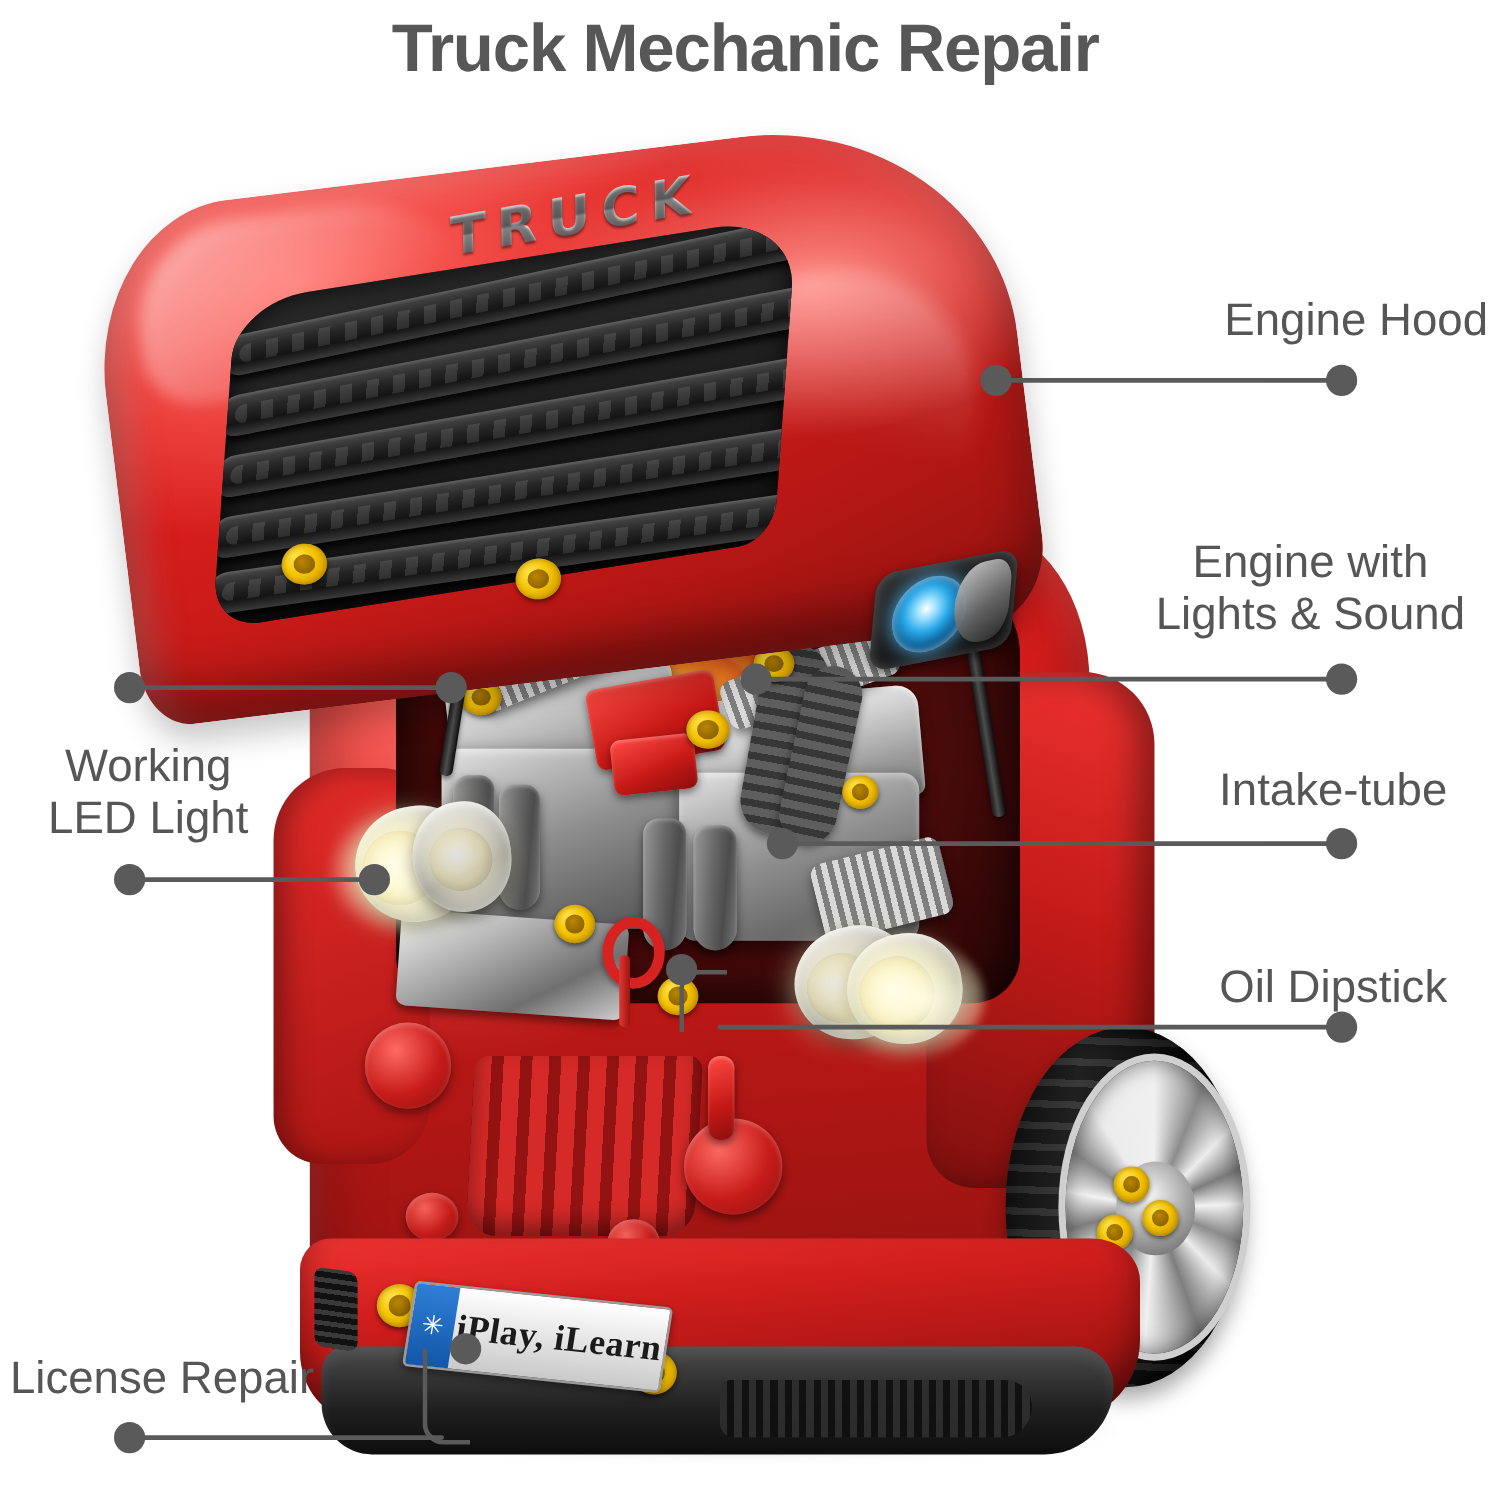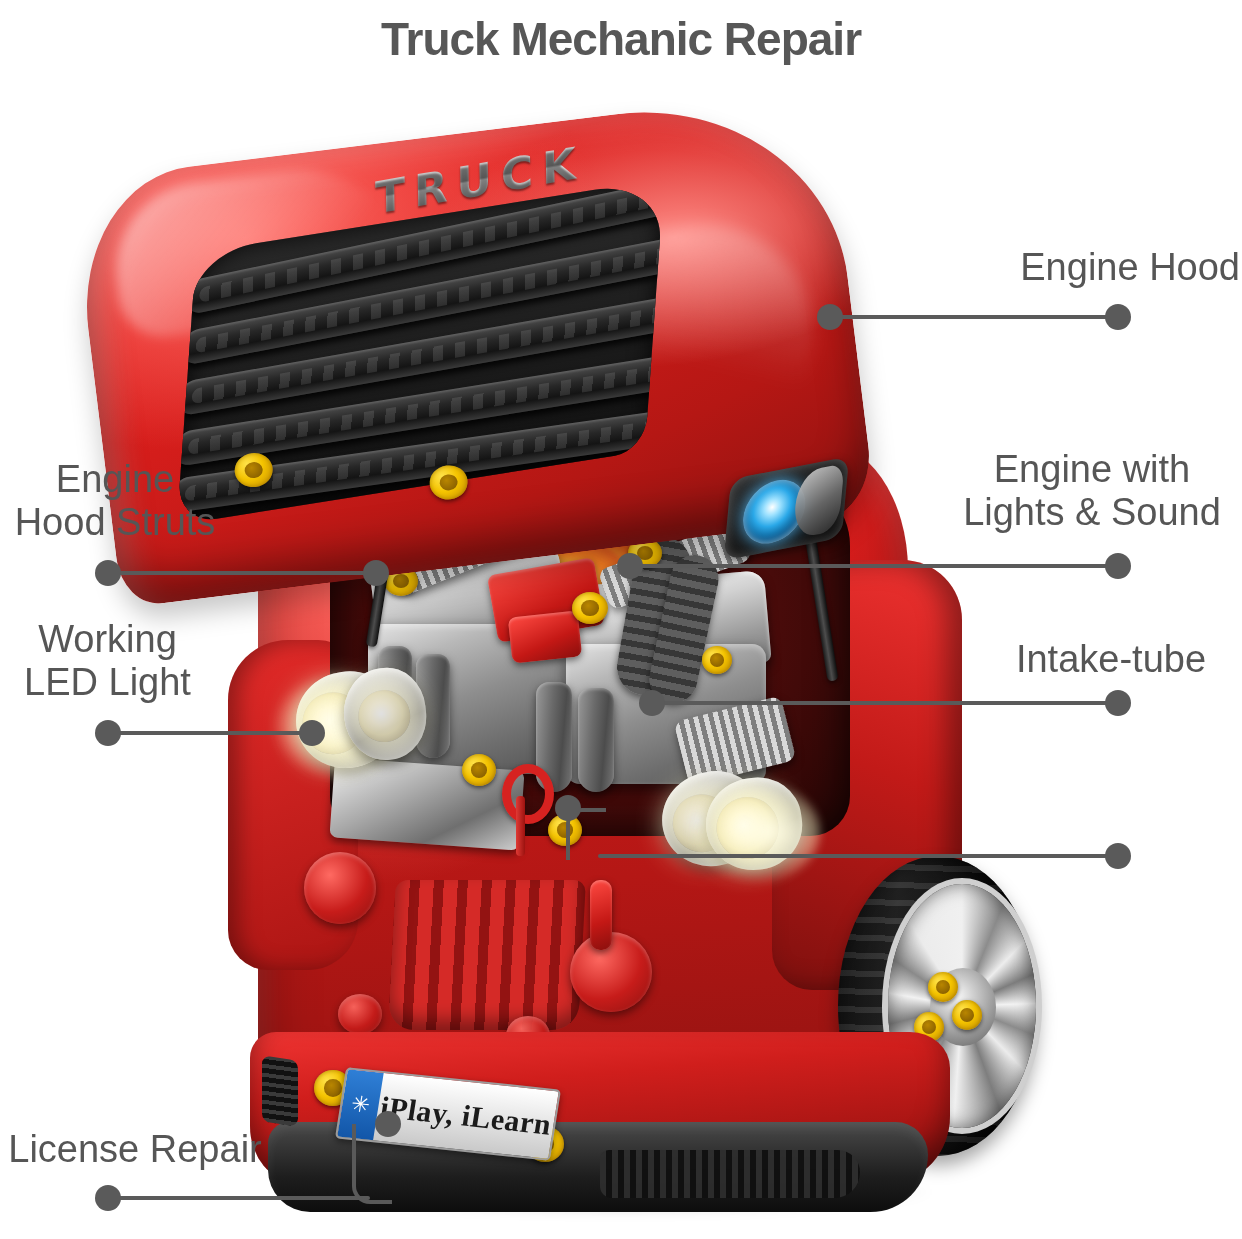--- a/index.html
+++ b/index.html
@@ -7,21 +7,21 @@
     width:1242px;height:1239px;background:#ffffff;
     font-family:"Liberation Sans","DejaVu Sans",sans-serif;
     overflow:hidden;position:relative;
   }
   #stage{position:absolute;inset:0;}
 
   
   .title{
     position:absolute;left:0;top:0;width:1242px;height:78px;
     display:flex;align-items:center;justify-content:center;
-    font-size:46px;font-weight:bold;color:#575757;letter-spacing:-1px;
+    font-size:56px;font-weight:bold;color:#575757;letter-spacing:-1px;
     white-space:nowrap;
   }
 
   
   .callout{position:absolute;color:#565656;font-size:38px;line-height:1.12;white-space:pre-line;}
   .callout.r{text-align:center;}
   .callout.l{text-align:center;}
 
   .lead{position:absolute;background:#5a5a5a;height:4px;border-radius:2px;}
   .dot{position:absolute;width:26px;height:26px;border-radius:50%;background:#5a5a5a;
@@ -449,34 +449,33 @@
 Lights &amp; Sound</div>
   <div class="lead" style="left:628px;top:564px;width:492px;"></div>
   <div class="dot" style="left:630px;top:566px;"></div>
   <div class="dot" style="left:1118px;top:566px;"></div>
 
   <div class="callout r" style="left:980px;top:638px;width:262px;">Intake-tube</div>
   <div class="lead" style="left:650px;top:701px;width:470px;"></div>
   <div class="dot" style="left:652px;top:703px;"></div>
   <div class="dot" style="left:1118px;top:703px;"></div>
 
+  <div class="callout r" style="left:980px;top:802px;width:262px;">Oil Dipstick</div>
   <div class="bendwrap" style="left:566px;top:808px;width:40px;height:52px;">
     <div class="bend" style="left:0;top:0;width:36px;height:48px;"></div>
   </div>
   <div class="lead" style="left:598px;top:854px;width:522px;"></div>
   <div class="dot" style="left:568px;top:808px;"></div>
   <div class="dot" style="left:1118px;top:856px;"></div>
 
-  <div class="callout l" style="left:0px;top:458px;width:230px;">Engine
-Hood Struts</div>
   <div class="lead" style="left:106px;top:571px;width:272px;"></div>
   <div class="dot" style="left:108px;top:573px;"></div>
   <div class="dot" style="left:376px;top:573px;"></div>
 
-  <div class="callout l" style="left:0px;top:618px;width:215px;">Working
+  <div class="callout l" style="left:16px;top:618px;width:215px;">Working
 LED Light</div>
   <div class="lead" style="left:106px;top:731px;width:208px;"></div>
   <div class="dot" style="left:108px;top:733px;"></div>
   <div class="dot" style="left:312px;top:733px;"></div>
 
   <div class="callout l" style="left:0px;top:1128px;width:270px;">License Repair</div>
   <div class="lead" style="left:106px;top:1196px;width:264px;"></div>
   <div class="dot" style="left:108px;top:1198px;"></div>
   <div style="position:absolute;left:352px;top:1124px;width:36px;height:76px;
               border-left:4px solid #5a5a5a;border-bottom:4px solid #5a5a5a;

